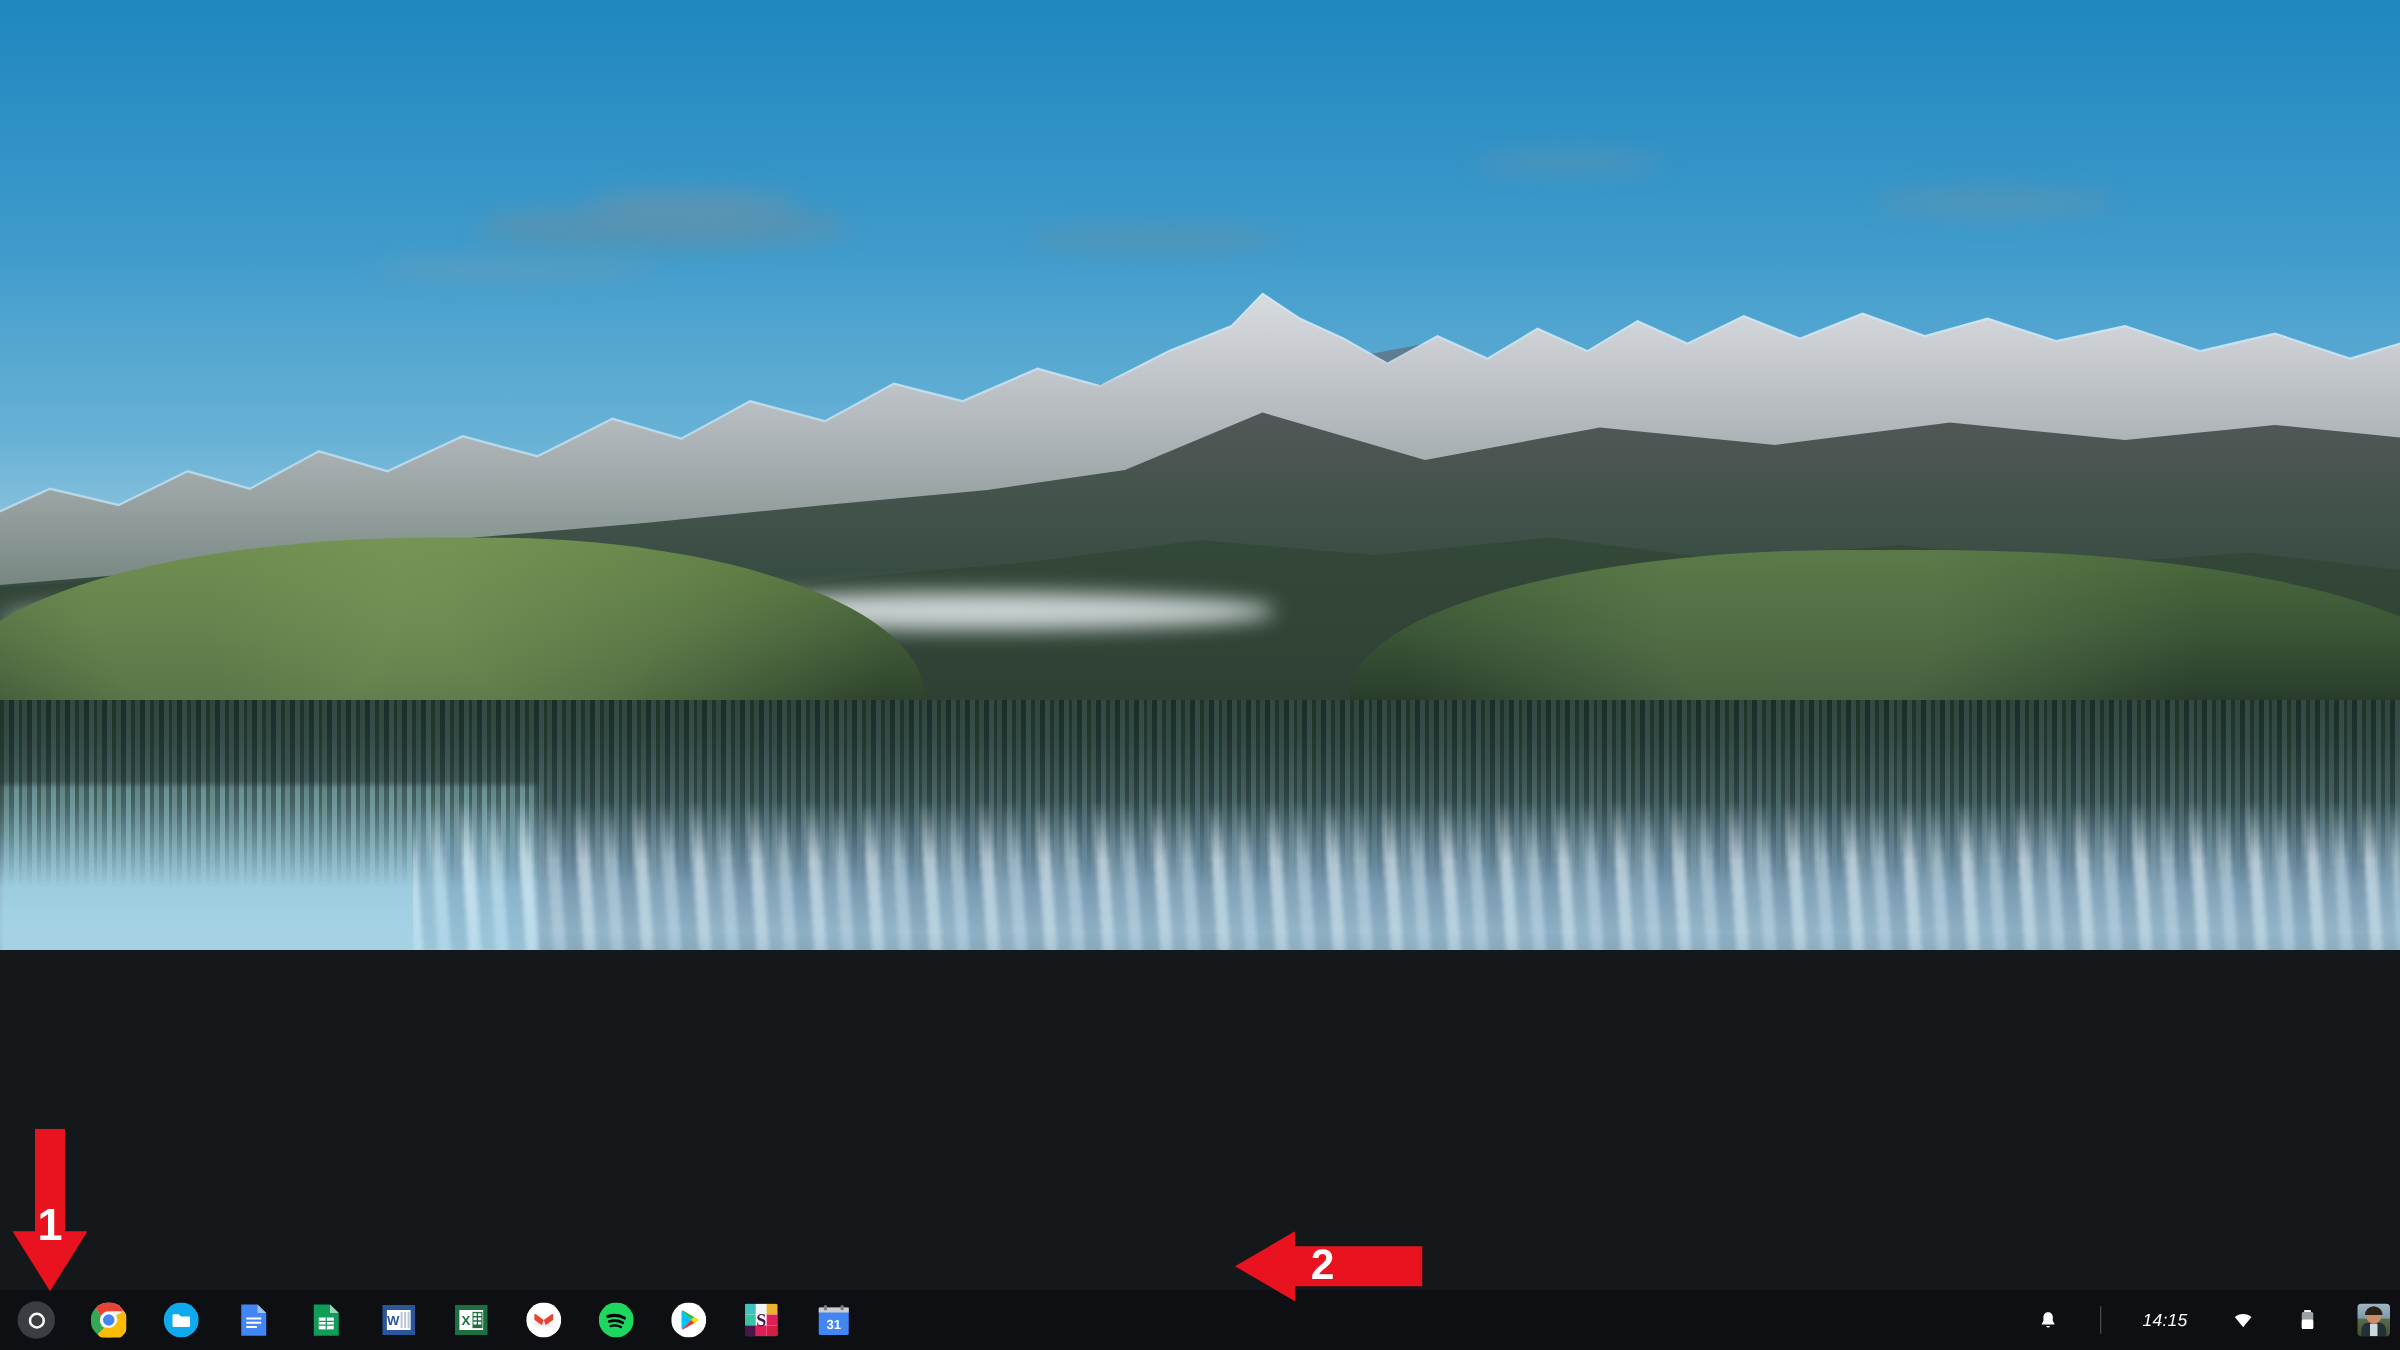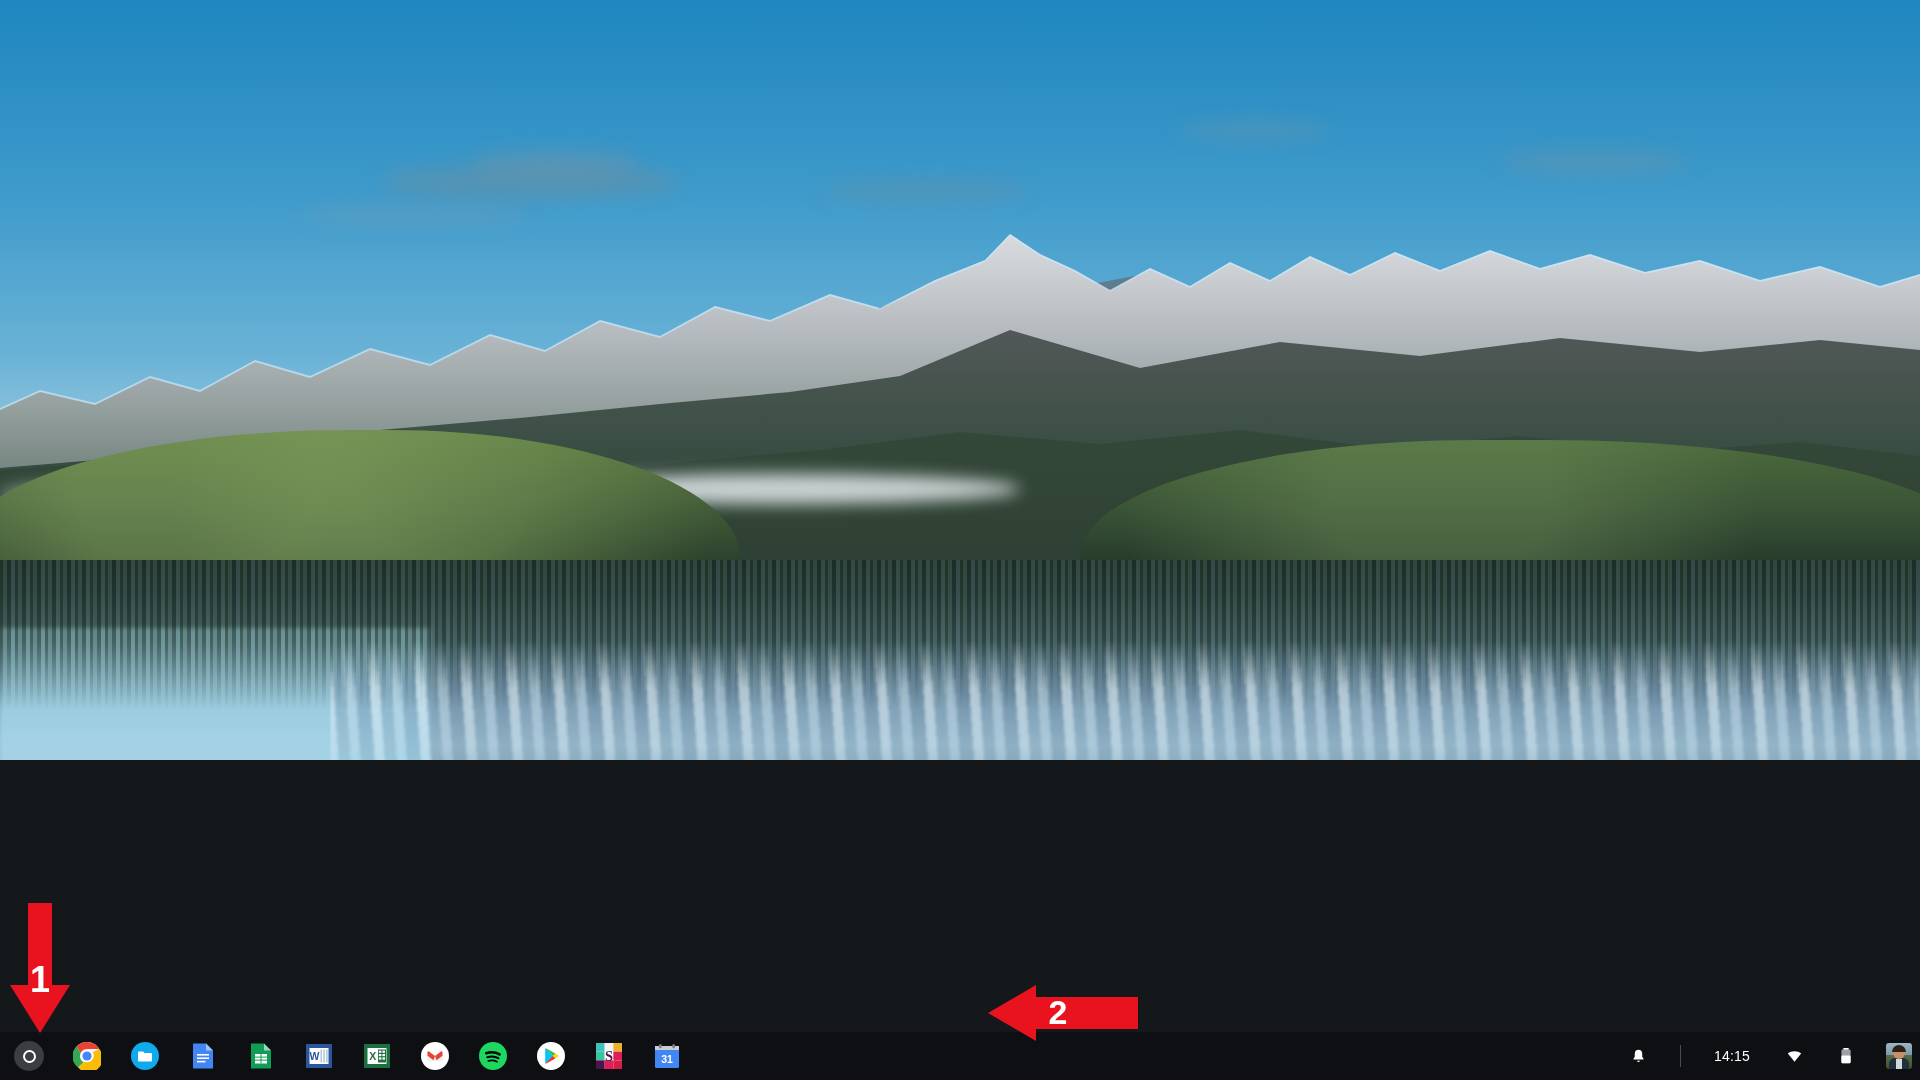--- a/index.html
+++ b/index.html
@@ -152,21 +152,21 @@
     width:30px; height:30px; border-radius:50%; background:#3a3d41;
     display:flex; align-items:center; justify-content:center;
   }
   .launcher-ring {
     width:13px; height:13px; border-radius:50%; border:2.4px solid #ffffff;
   }
 
   
   .tray {
     position:absolute; right:0; bottom:0; height:48px; display:flex; align-items:center;
-    padding-right:8px; gap:18px;
+    padding-right:8px; gap:18px;font-style:italic;
   }
   .tray-btn { height:48px; display:flex; align-items:center; justify-content:center; padding:0 9px; }
   .tray-div { width:1px; height:22px; background:rgba(255,255,255,.25); margin:0 6px; }
   .clock { font-size:14px; color:#fff; letter-spacing:.2px; }
   .avatar {
     width:26px; height:26px; border-radius:3px; overflow:hidden; margin-left:6px;
     background:linear-gradient(to bottom,#9fb6c4 0%,#7d9aa8 45%,#586b4a 46%,#43522f 100%);
     position:relative;
   }
   .av-head {

